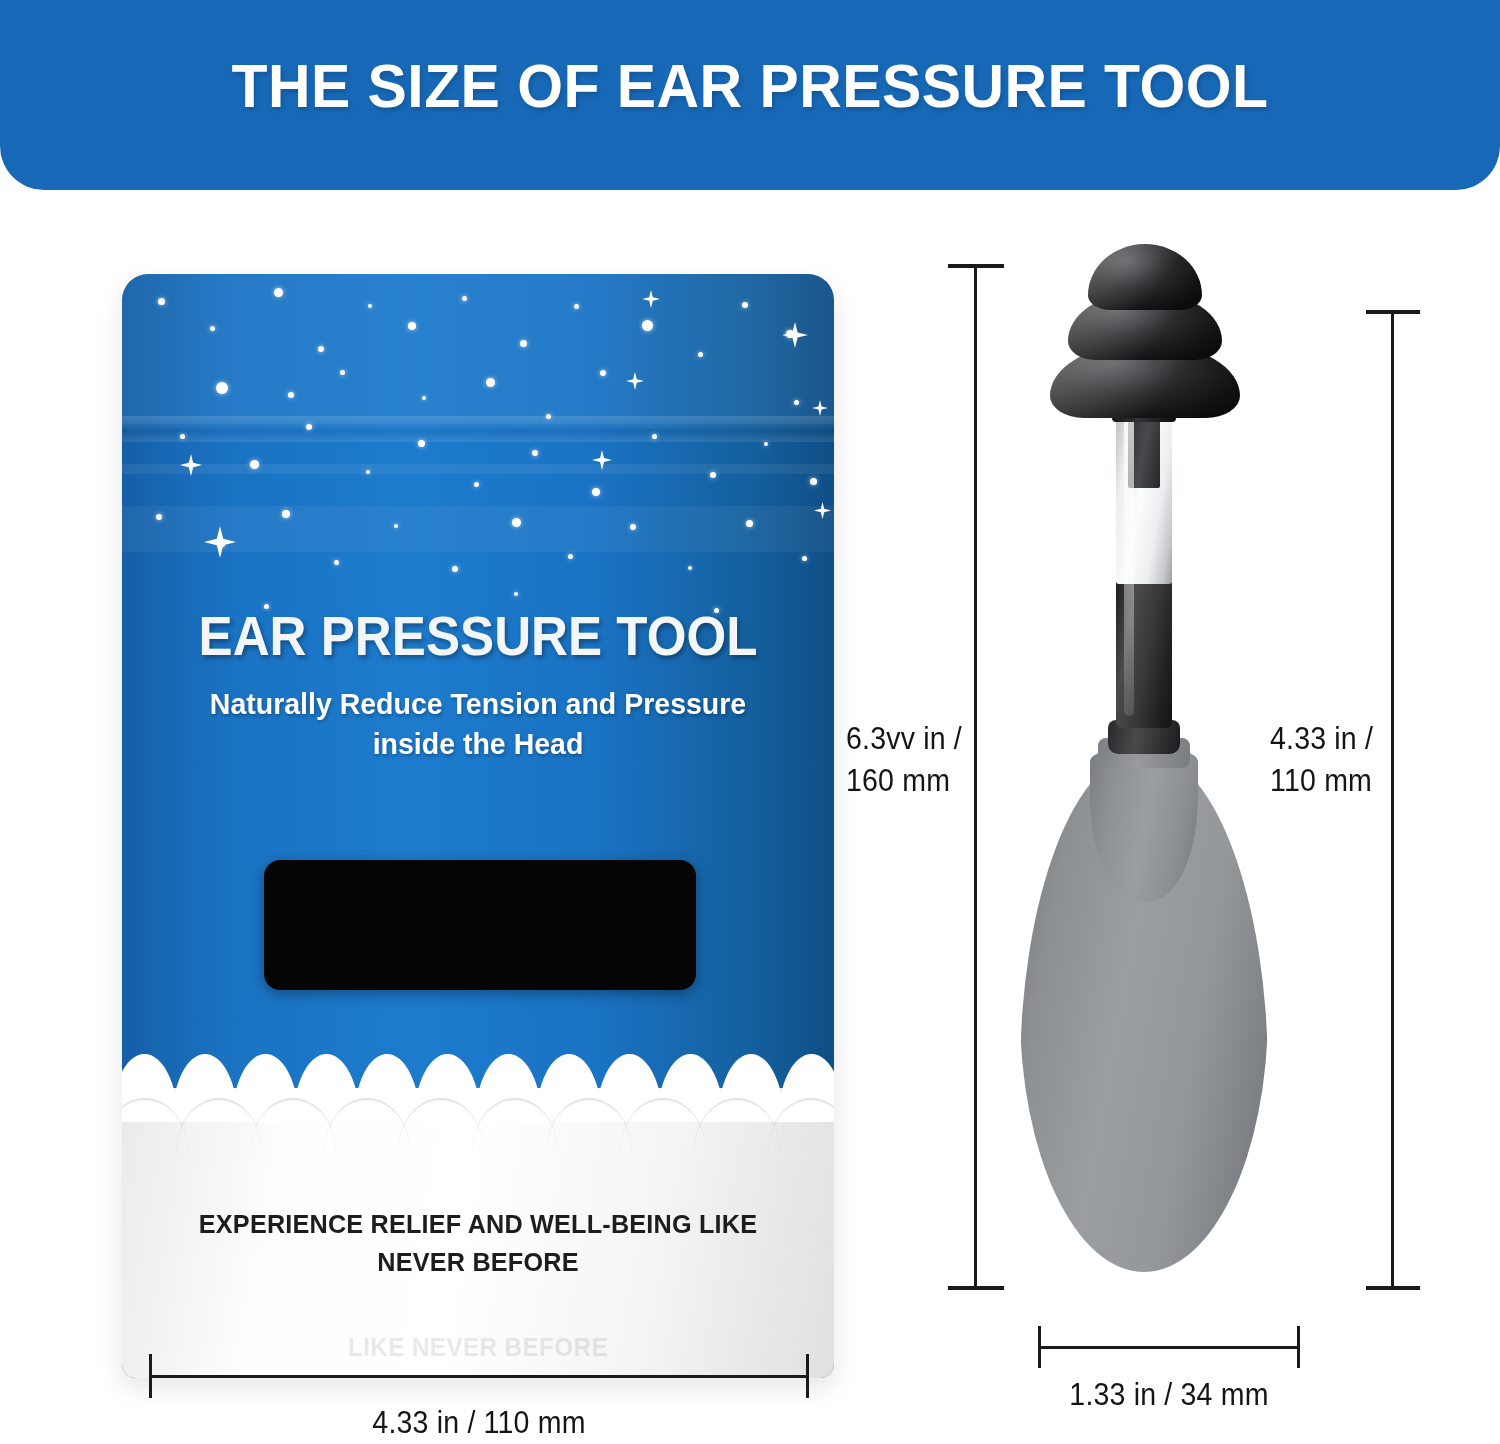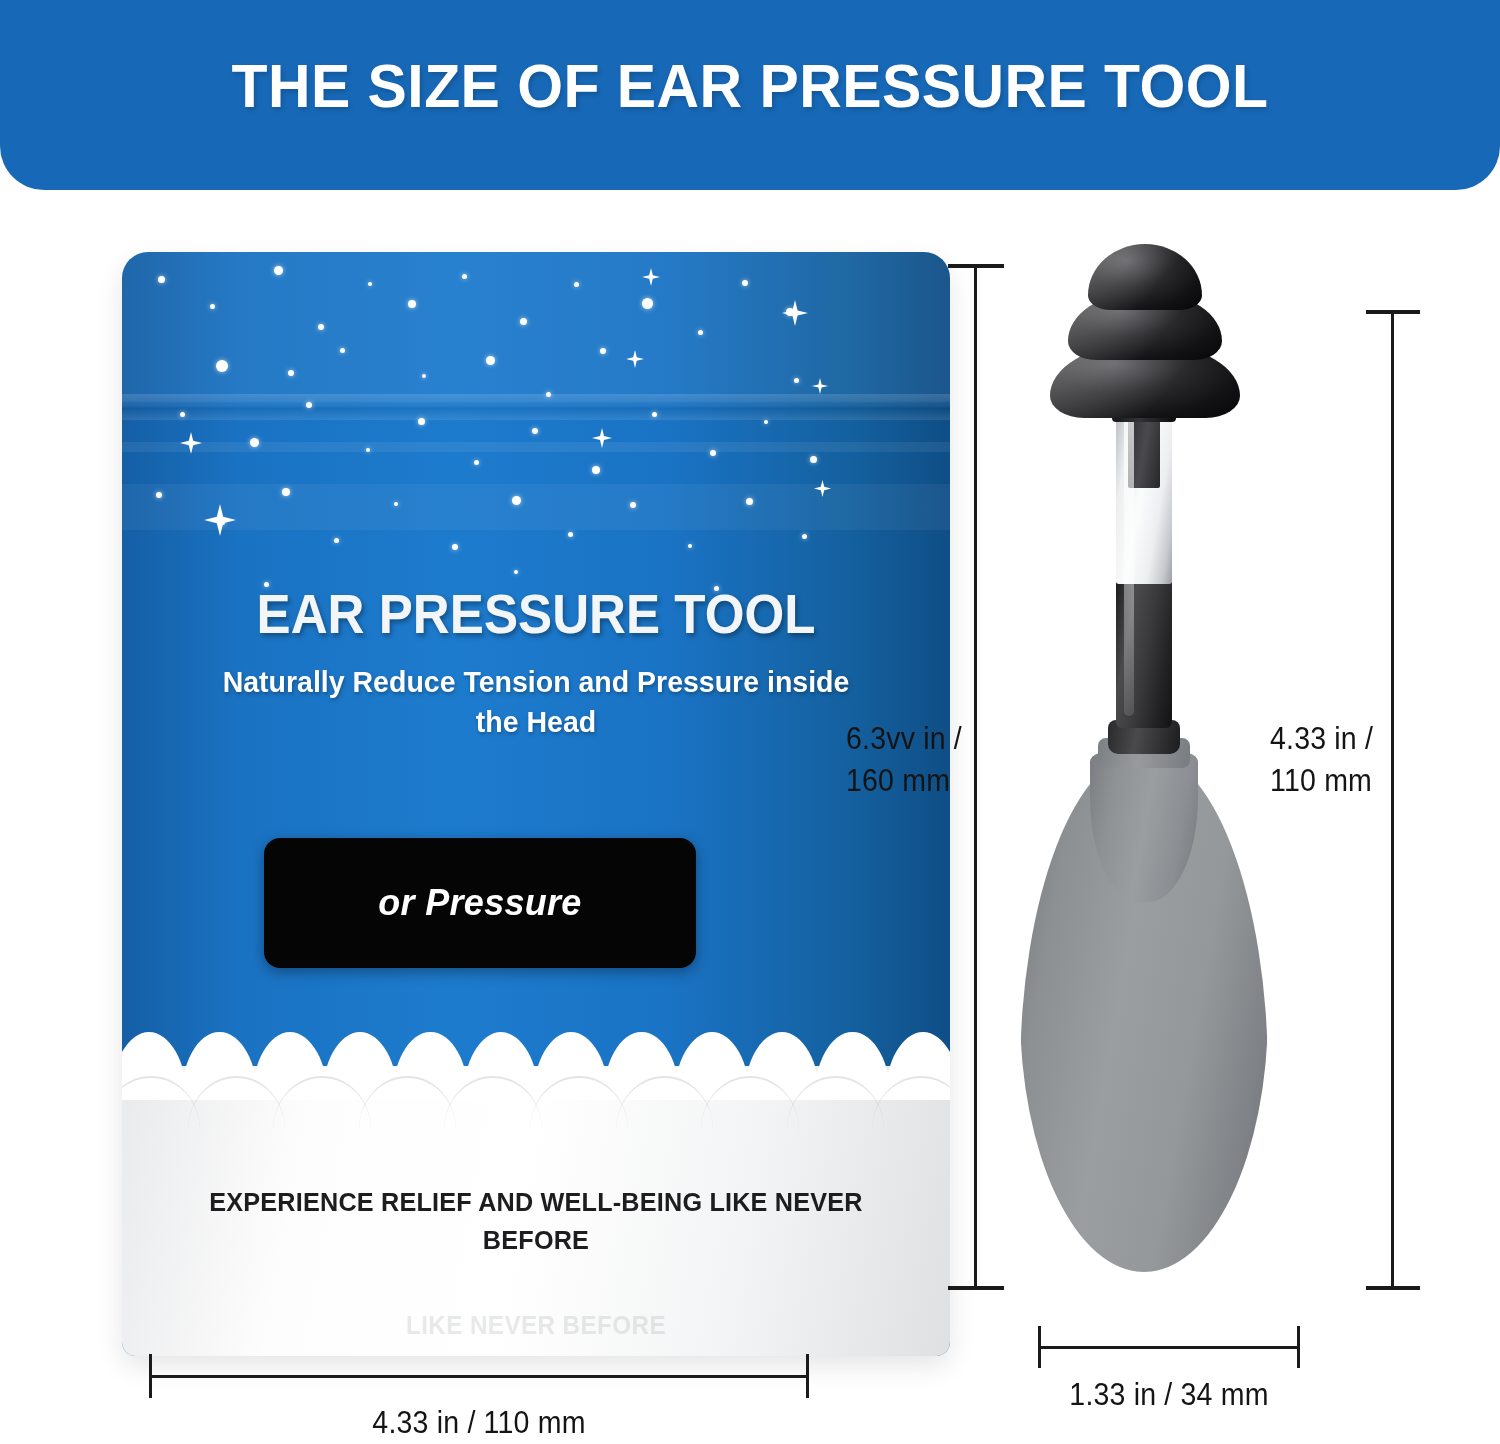--- a/index.html
+++ b/index.html
@@ -34,22 +34,22 @@
     letter-spacing: 0.5px;
     font-family: "Liberation Sans", sans-serif;
     transform: scaleX(0.95);
     text-shadow: 2px 3px 5px rgba(0,0,0,0.18);
     white-space: nowrap;
   }
 
   
   #package {
     position: absolute;
-    left: 122px; top: 252px;
-    width: 828px; height: 1104px;
+    left: 122px; top: 274px;
+    width: 712px; height: 1104px;
     border-radius: 26px 26px 14px 14px;
     overflow: hidden;
     background: linear-gradient(90deg,
         #155fa6 0%, #1a72c2 14%, #1d7bcd 40%,
         #1a73c4 66%, #14609f 88%, #0f4e86 100%);
     box-shadow: 0 10px 26px rgba(0,0,0,0.10);
   }
   
   #package .sheen {
     position: absolute; left: 0; right: 0;
@@ -390,21 +390,20 @@
       <span class="star-spark" style="left:692px; top:228px; width:17px; height:17px;"></span>
       <span class="star-dot" style="left:142px; top:330px; width:5px; height:5px;"></span>
       <span class="star-dot" style="left:392px; top:318px; width:4px; height:4px;"></span>
       <span class="star-dot" style="left:592px; top:334px; width:5px; height:5px;"></span>
     </div>
 
     <div id="pkg-title">EAR PRESSURE TOOL</div>
     <div id="pkg-subtitle">Naturally Reduce Tension and Pressure inside the Head</div>
 
     <div id="pkg-callout">
-      <div class="line">or Pressure</div>
     </div>
 
     <div id="pkg-bottom">
       <div id="pkg-scallop">
         <i></i>
           <i></i>
           <i></i>
           <i></i>
           <i></i>
           <i></i>

